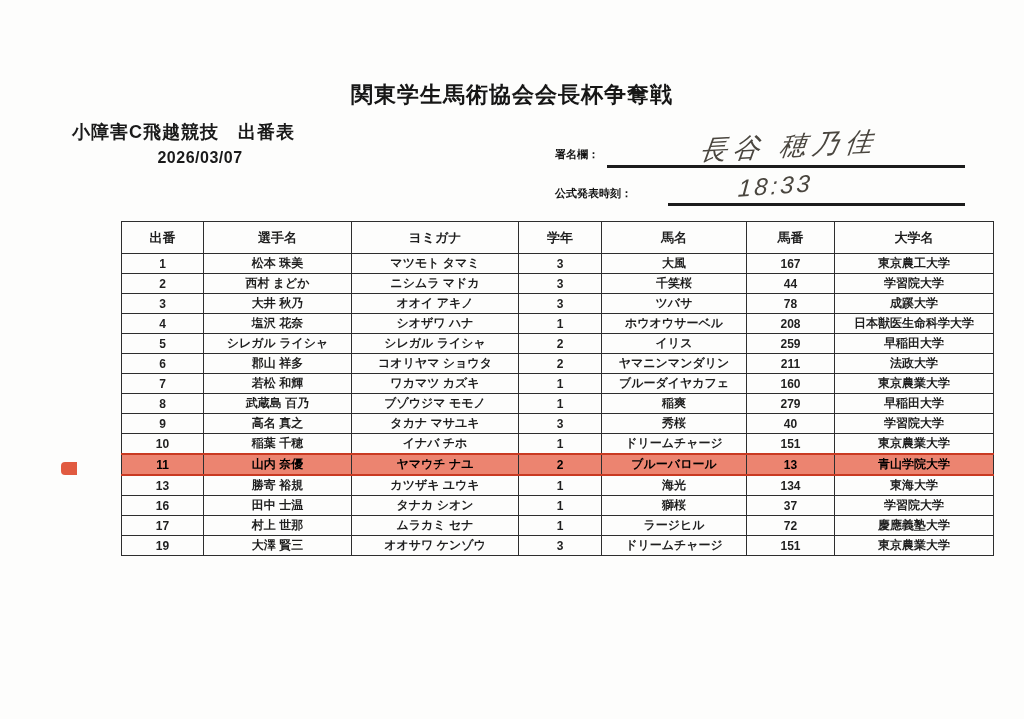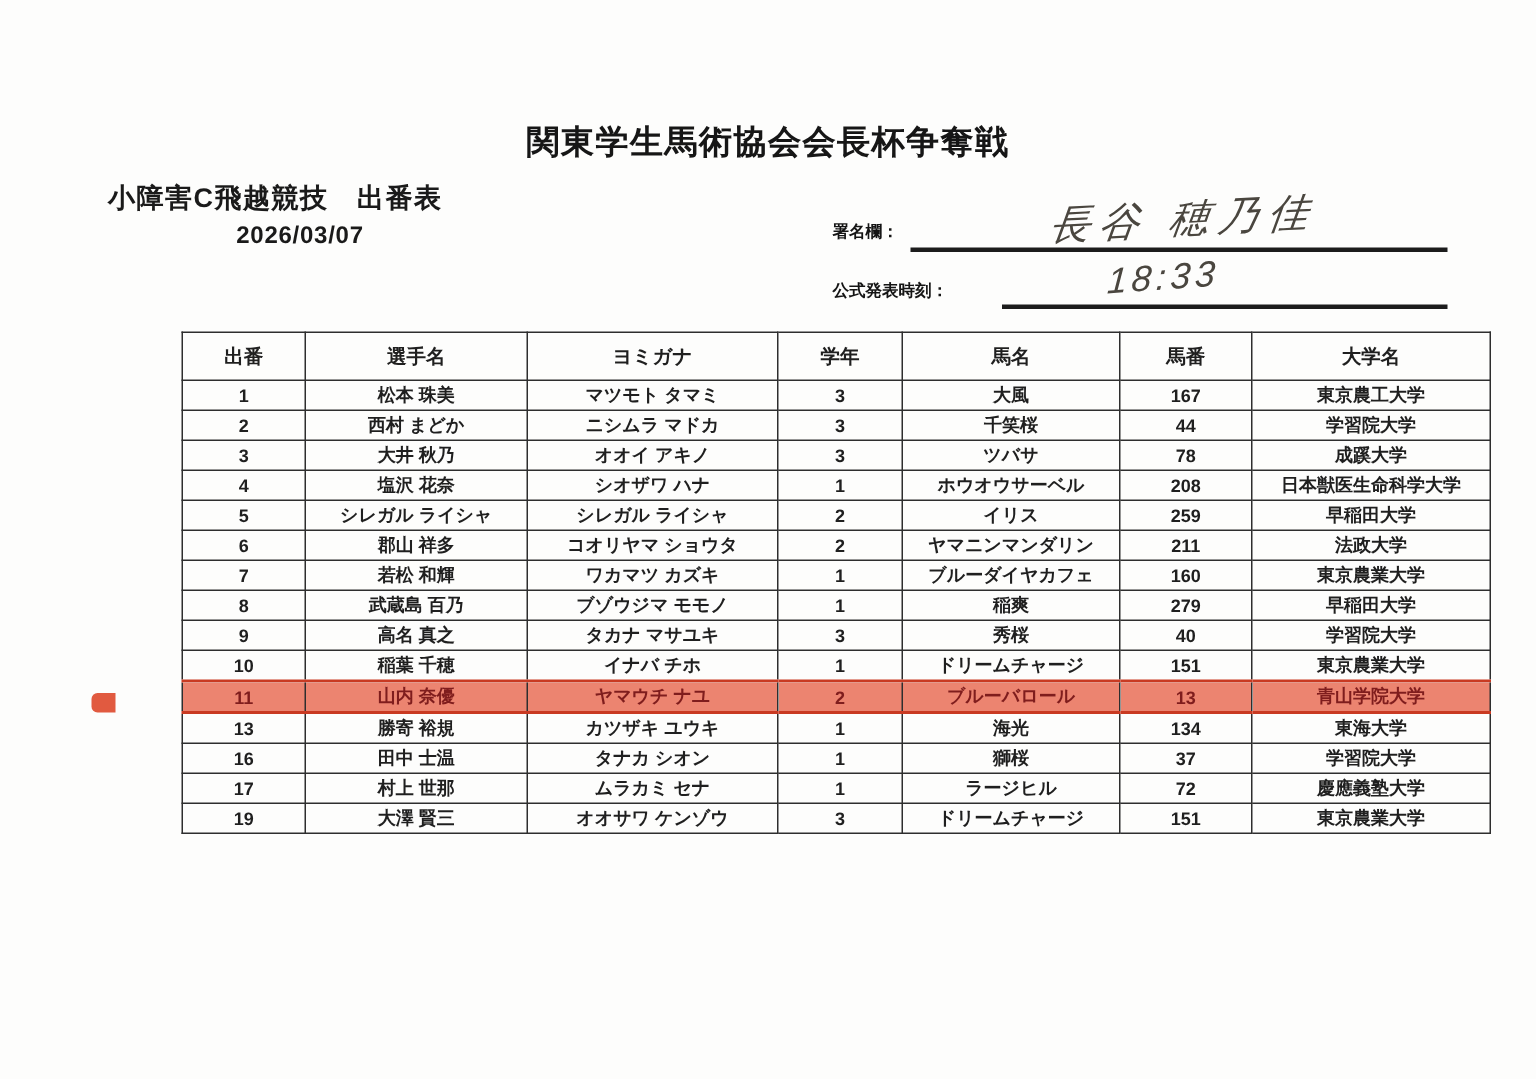--- a/index.html
+++ b/index.html
@@ -56,21 +56,21 @@
   }
   table.startlist th{height:31px;font-size:13px;font-weight:bold;background:#fdfdfc;}
   table.startlist td{height:19px;font-weight:600;}
   col.c0{width:82px;}  col.c1{width:148px;} col.c2{width:167px;}
   col.c3{width:83px;}  col.c4{width:145px;} col.c5{width:88px;}
   col.c6{width:159px;}
   tr.highlight td{
     background:#ec8470;
     border-top:2.5px solid #c93a22;
     border-bottom:2.5px solid #c93a22;
-    color:#7f1d1d;
+    color:#000000;
   }
   .highlight-overhang{
     position:absolute;left:61px;top:462px;width:16px;height:13px;
     background:#e15a40;border-radius:4px 0 0 4px;
   }
 </style>
 </head>
 <body>
 
 <div class="page">

